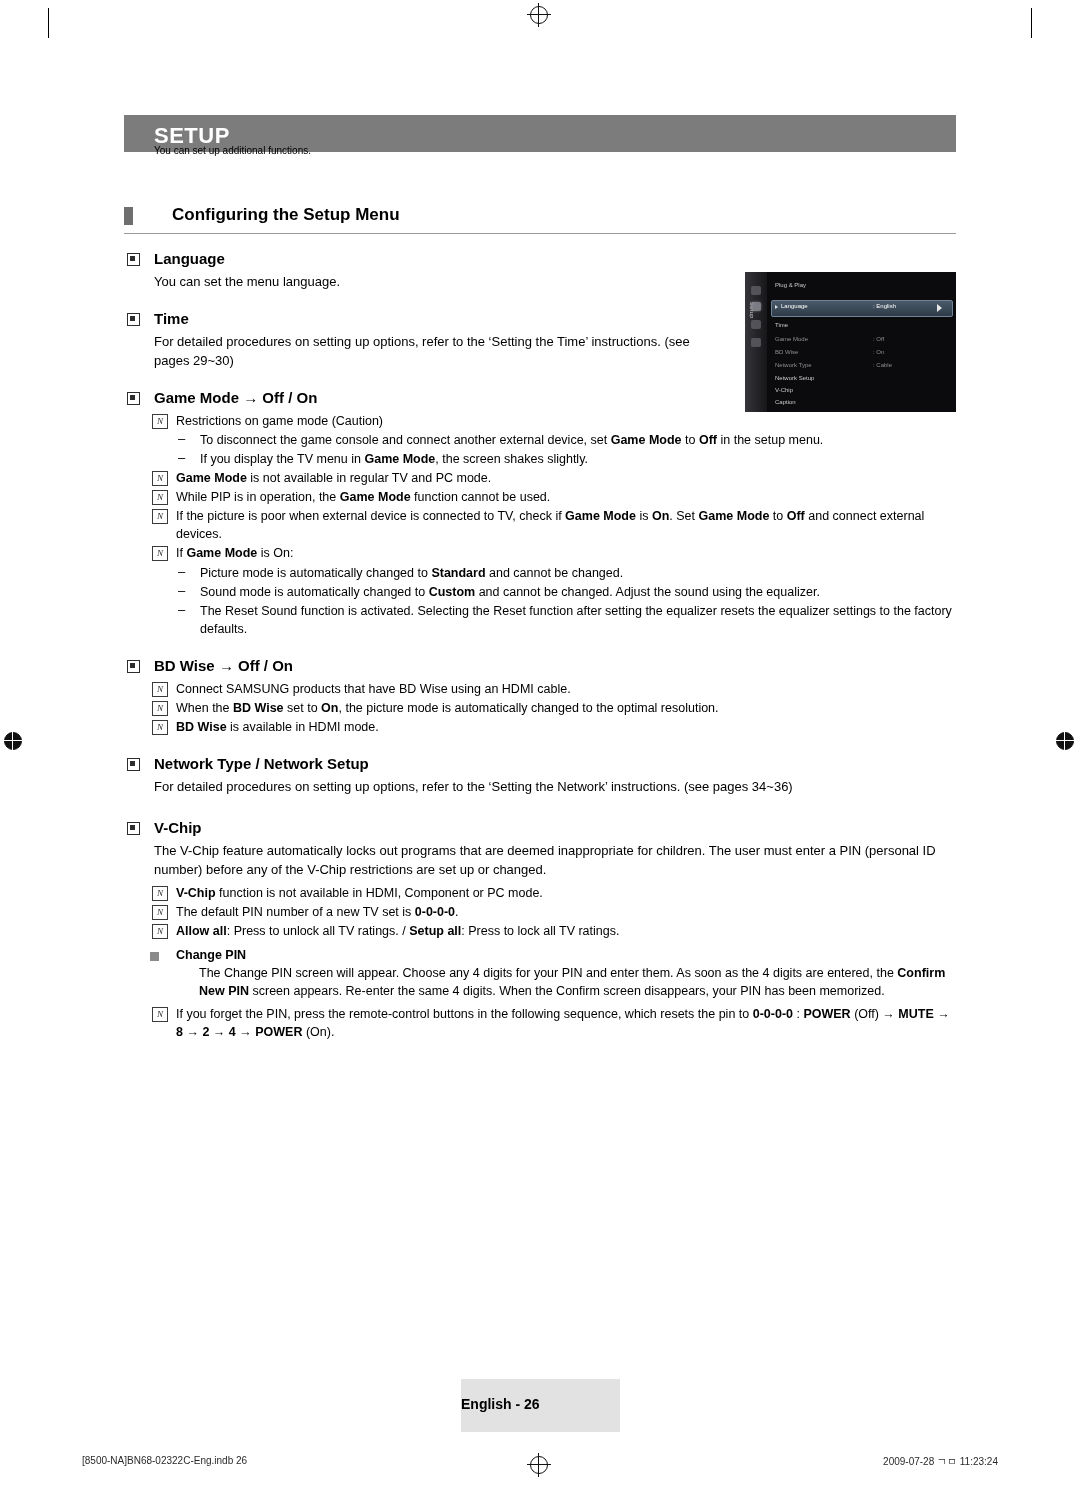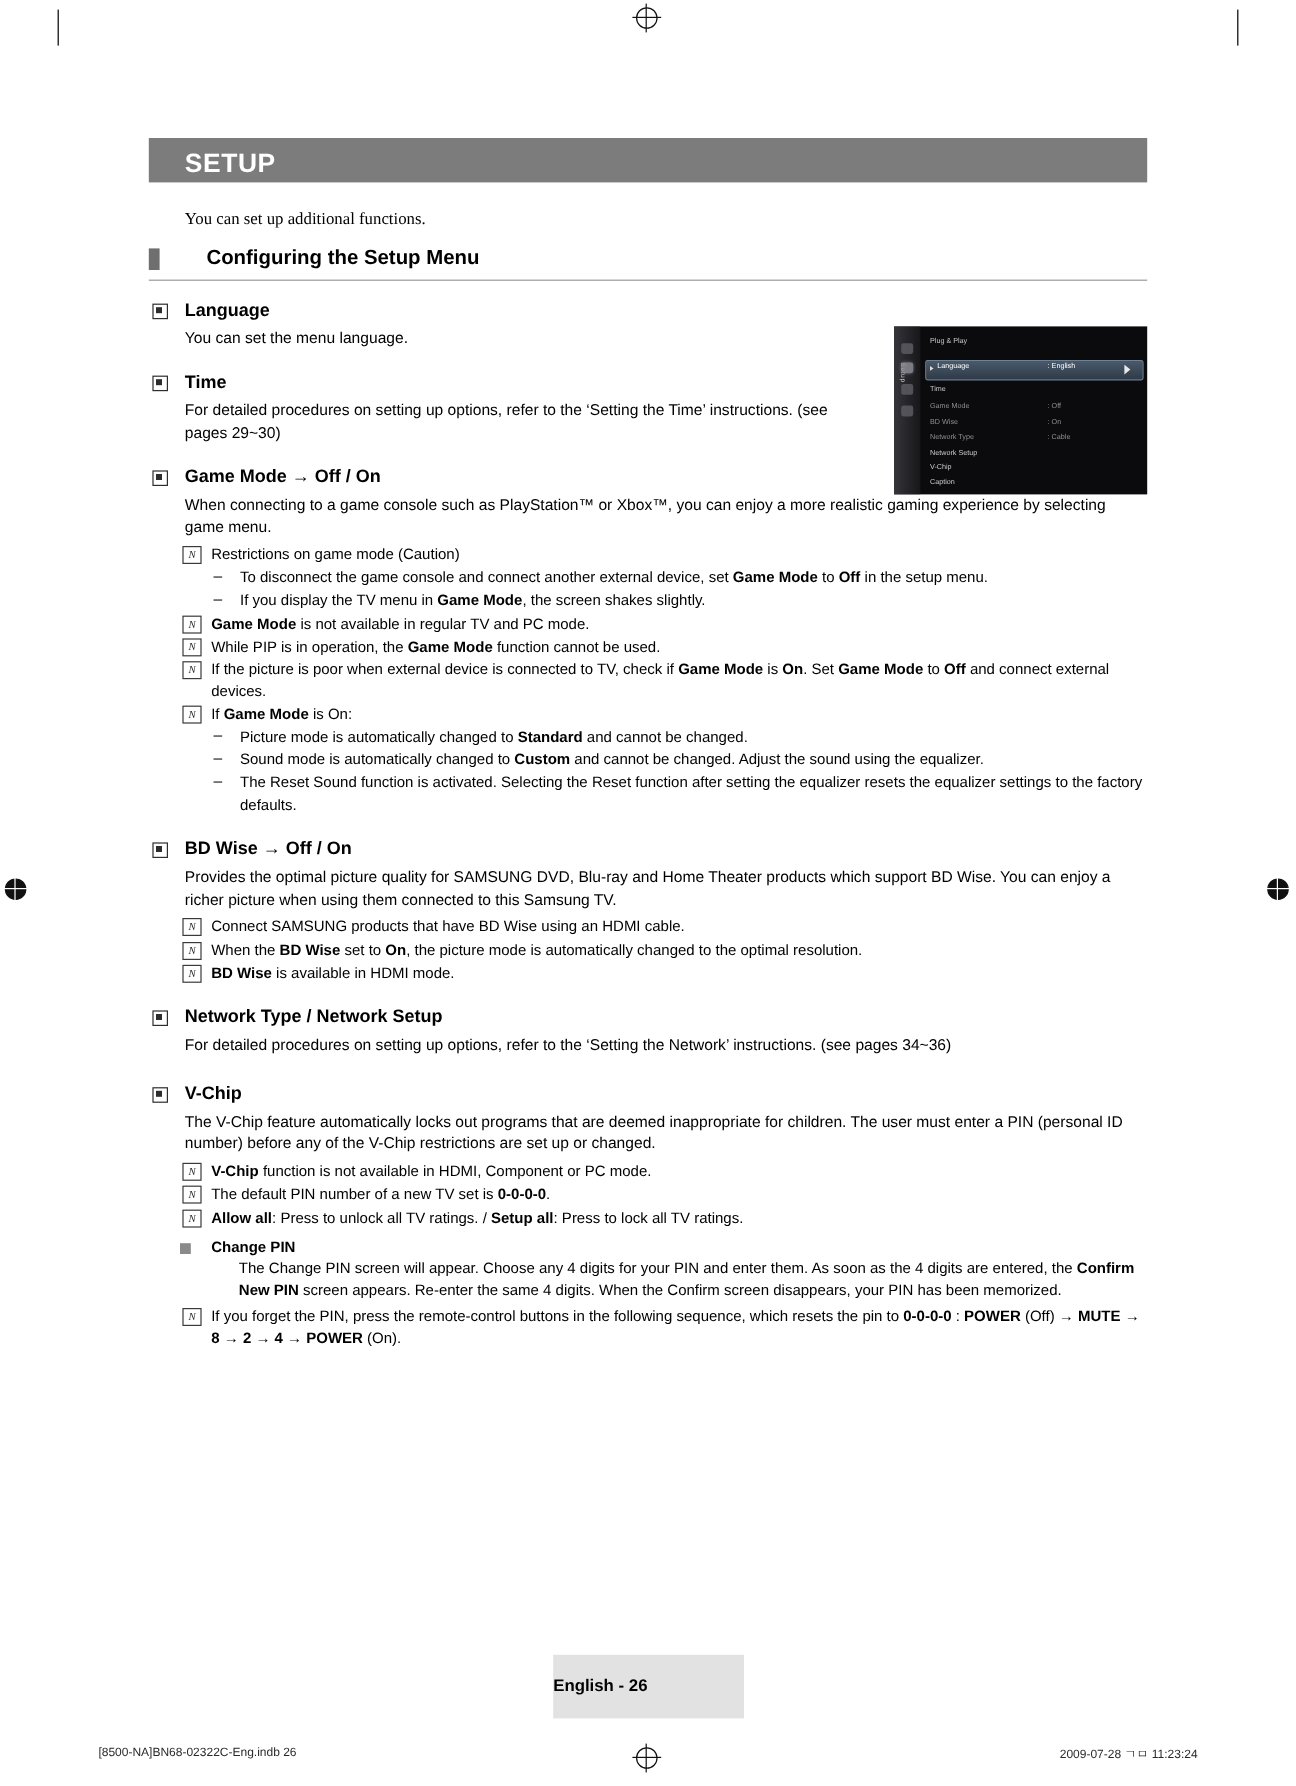--- a/index.html
+++ b/index.html
@@ -72,23 +72,22 @@
   .setup-bar .title {
     position: absolute;
     left: 30px; top: 8px;
     color: #ffffff;
     font-size: 22px;
     font-weight: bold;
     letter-spacing: 0.5px;
   }
   .intro {
     position: absolute;
-    left: 154px; top: 176px;
-    font-size: 14px;
-    font-family: Liberation Serif, serif;
+    left: 154px; top: 145px;
+    font-size: 10px;
   }
 
   
   .section-head {
     position: absolute;
     left: 124px; top: 205px;
     width: 832px;
   }
   .section-head .bar {
     position: absolute;
@@ -359,39 +358,37 @@
       <span>Time</span>
     </div>
     <p class="para" style="width:570px">For detailed procedures on setting up options, refer to the ‘Setting the Time’ instructions. (see pages 29~30)</p>
 
     <div class="spacer-14"></div>
 
     <div class="sub-head">
       <span class="bullet"></span>
       <span>Game Mode → Off / On</span>
     </div>
-    <p class="para">When connecting to a game console such as PlayStation™ or Xbox™, you can enjoy a more realistic gaming experience by selecting game menu.</p>
     <p class="note"><span class="nmark">N</span><span>Restrictions on game mode (Caution)</span></p>
     <p class="dash"><span class="dmark">–</span><span>To disconnect the game console and connect another external device, set <b>Game Mode</b> to <b>Off</b> in the setup menu.</span></p>
     <p class="dash"><span class="dmark">–</span><span>If you display the TV menu in <b>Game Mode</b>, the screen shakes slightly.</span></p>
     <p class="note"><span class="nmark">N</span><span><b>Game Mode</b> is not available in regular TV and PC mode.</span></p>
     <p class="note"><span class="nmark">N</span><span>While PIP is in operation, the <b>Game Mode</b> function cannot be used.</span></p>
     <p class="note"><span class="nmark">N</span><span>If the picture is poor when external device is connected to TV, check if <b>Game Mode</b> is <b>On</b>. Set <b>Game Mode</b> to <b>Off</b> and connect external devices.</span></p>
     <p class="note"><span class="nmark">N</span><span>If <b>Game Mode</b> is On:</span></p>
     <p class="dash"><span class="dmark">–</span><span>Picture mode is automatically changed to <b>Standard</b> and cannot be changed.</span></p>
     <p class="dash"><span class="dmark">–</span><span>Sound mode is automatically changed to <b>Custom</b> and cannot be changed. Adjust the sound using the equalizer.</span></p>
     <p class="dash"><span class="dmark">–</span><span>The Reset Sound function is activated. Selecting the Reset function after setting the equalizer resets the equalizer settings to the factory defaults.</span></p>
 
     <div class="spacer-18"></div>
 
     <div class="sub-head">
       <span class="bullet"></span>
       <span>BD Wise → Off / On</span>
     </div>
-    <p class="para">Provides the optimal picture quality for SAMSUNG DVD, Blu-ray and Home Theater products which support BD Wise. You can enjoy a richer picture when using them connected to this Samsung TV.</p>
     <p class="note"><span class="nmark">N</span><span>Connect SAMSUNG products that have BD Wise using an HDMI cable.</span></p>
     <p class="note"><span class="nmark">N</span><span>When the <b>BD Wise</b> set to <b>On</b>, the picture mode is automatically changed to the optimal resolution.</span></p>
     <p class="note"><span class="nmark">N</span><span><b>BD Wise</b> is available in HDMI mode.</span></p>
 
     <div class="spacer-18"></div>
 
     <div class="sub-head">
       <span class="bullet"></span>
       <span>Network Type / Network Setup</span>
     </div>

